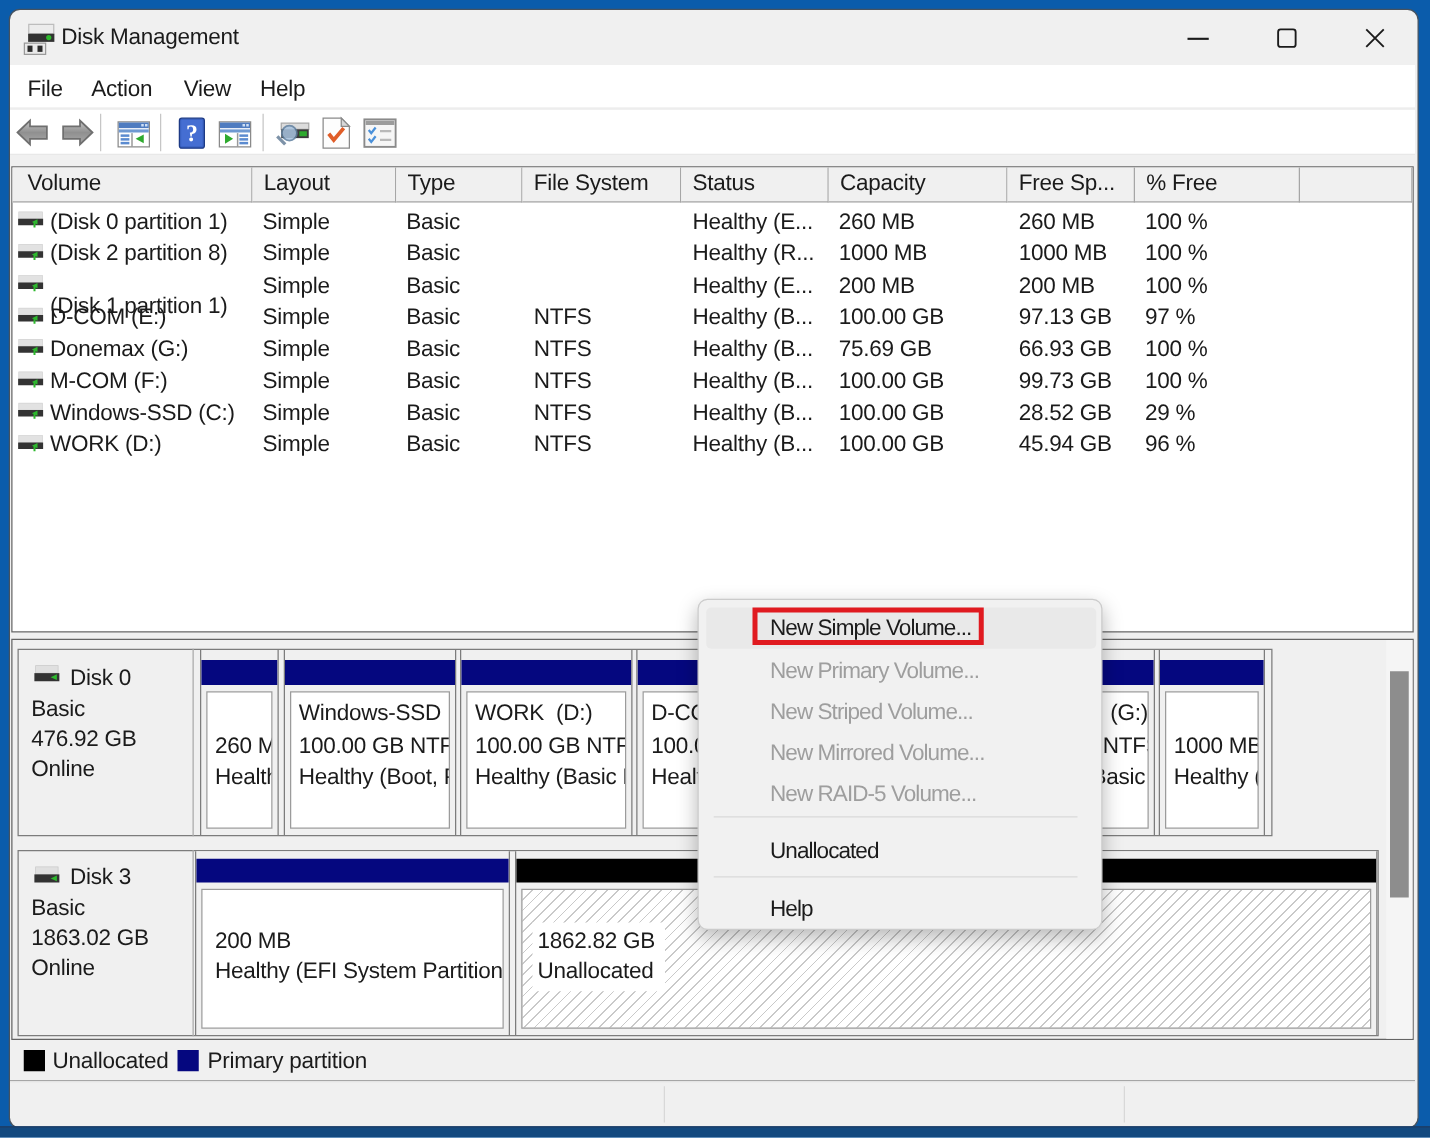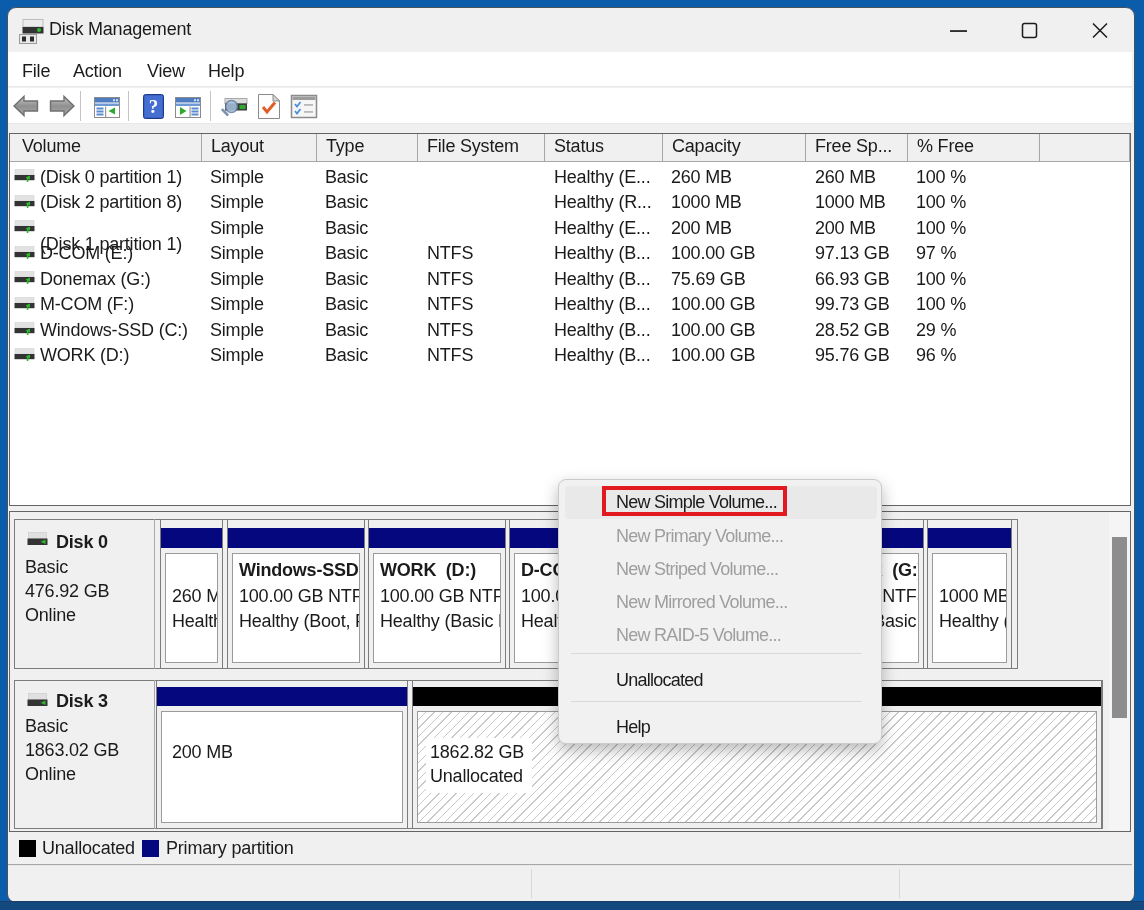--- a/index.html
+++ b/index.html
@@ -1,18 +1,18 @@
 <!DOCTYPE html>
 <html><head><meta charset="utf-8"><style>
 *{margin:0;padding:0;box-sizing:border-box}
 html,body{width:1144px;height:910px;overflow:hidden}
 body{font-family:"Liberation Sans",sans-serif;background:#0b5cab;position:relative;color:#1b1b1b}
 .abs{position:absolute}
 .t{position:absolute;white-space:nowrap;font-size:18px;letter-spacing:-0.2px;transform:translateY(-52%)}
-.b{font-weight:bold}
+.b{font-weight:normal}
 .gray{color:#9e9e9e}
 #btm{position:absolute;left:0;top:901px;width:1144px;height:9px;background:#13497f;border-top:1.5px solid #1e3d64}
 #win{position:absolute;left:6.5px;top:6.5px;width:1128px;height:896.5px;background:#f0f0f0;border:1px solid #46525f;border-radius:9px}
 #menubar{position:absolute;left:8px;top:52px;width:1124px;height:35px;background:#fff;border-bottom:1px solid #e8e8e8}
 #toolbar{position:absolute;left:8px;top:88px;width:1124px;height:36px;background:#fff;border-bottom:1px solid #e8e8e8}
 .tsep{position:absolute;top:91px;width:1px;height:30px;background:#c6c6c6}
 #toppane{position:absolute;left:9px;top:133px;width:1122px;height:373px;background:#fff;border:1px solid #646464}
 .hc{position:absolute;top:0;height:28px;background:#f0f0f0;border-right:1px solid #a6a6a6;border-bottom:1px solid #a6a6a6}
 .ht{position:absolute;top:13px;white-space:nowrap;font-size:18px;letter-spacing:-0.2px;transform:translateY(-52%)}
 #botpane{position:absolute;left:9px;top:511px;width:1122px;height:321px;background:#f0f0f0;border:1px solid #646464}
@@ -244,21 +244,21 @@
    <rect x="0.5" y="6" width="20" height="5.2" fill="#333"></rect>
    <path d="M11.5 8.5 L16 6.4 L16 10.6 Z" fill="#2db82d"></path>
    <rect x="12.8" y="8.5" width="1.6" height="4.5" fill="#2db82d"></rect>
     </svg>
     <span class="t" style="left:40px;top:356.49px">WORK (D:)</span>
     <span class="t" style="left:210px;top:356.49px">Simple</span>
     <span class="t" style="left:325px;top:356.49px">Basic</span>
     <span class="t" style="left:427px;top:356.49px">NTFS</span>
     <span class="t" style="left:554px;top:356.49px">Healthy (B...</span>
     <span class="t" style="left:671px;top:356.49px">100.00 GB</span>
-    <span class="t" style="left:815px;top:356.49px">95.76 GB</span>
+    <span class="t" style="left:815px;top:356.49px">45.94 GB</span>
     <span class="t" style="left:916px;top:356.49px">96 %</span>
   </div>
 
 <div id="botpane"></div>
 <div id="disks">
     <div class="drow" style="left:14px;top:519px;width:1004px;height:150px"></div>
     <div class="abs" style="left:154px;top:519px;width:1px;height:150px;background:#a9a9a9"></div>
     <svg class="abs" style="left:27px;top:532px" width="21" height="14" viewBox="0 0 21 14">
   <rect x="1.5" y="0.5" width="18" height="6" fill="#e0e0e0" stroke="#c9c9c9" stroke-width=".6"></rect>
   <rect x="0.5" y="6.5" width="20" height="6.5" fill="#333"></rect>
@@ -332,20 +332,21 @@
     <div class="bodybox" style="left:4px;right:4px;top:32.5px;height:110.5px">
 
       <span class="t" style="left:6px;top:43px">1000 MB</span>
       <span class="t" style="left:6px;top:68px">Healthy (OEM Partition)</span>
     </div>
     </div>
     <div class="blk" style="left:156px;width:252px;top:681px;height:147px">
   <div class="band" style="top:6px;height:19px"></div>
   <div class="bodybox" style="left:4px;right:4px;top:30px;height:112px">
     <span class="t" style="left:10px;top:40.5px">200 MB</span>
+    <span class="t" style="left:10px;top:65px">Healthy (EFI System Partition</span>
   </div>
     </div>
     <div class="blk" style="left:412px;width:690px;top:681px;height:147px">
   <div class="band" style="top:6px;height:19px;background:#000"></div>
   <div class="bodybox" style="left:4px;right:4px;top:30px;height:112px;background:repeating-linear-gradient(135deg,#fff 0 5px,#c9c9c9 5px 6.08px)">
     <div class="abs" style="left:8px;top:26px;width:106px;height:55px;background:#fff"></div>
         <span class="t" style="left:12px;top:40.5px">1862.82 GB</span>
     <span class="t" style="left:12px;top:65px">Unallocated</span>
   </div>
     </div>

